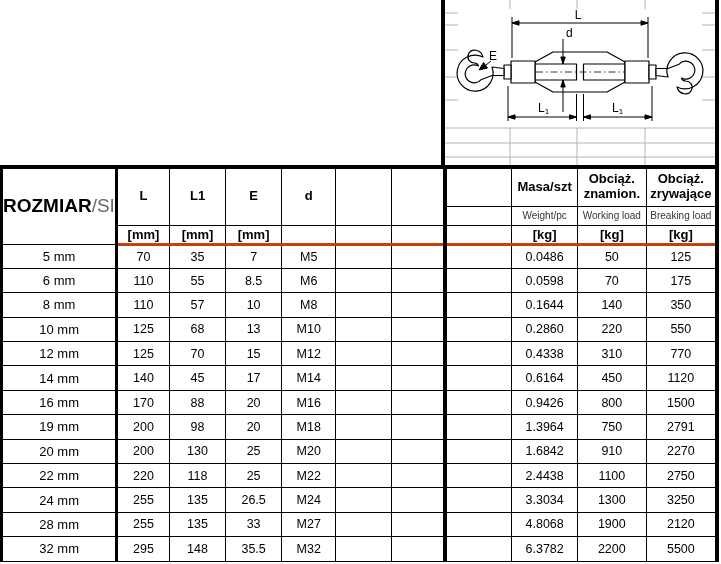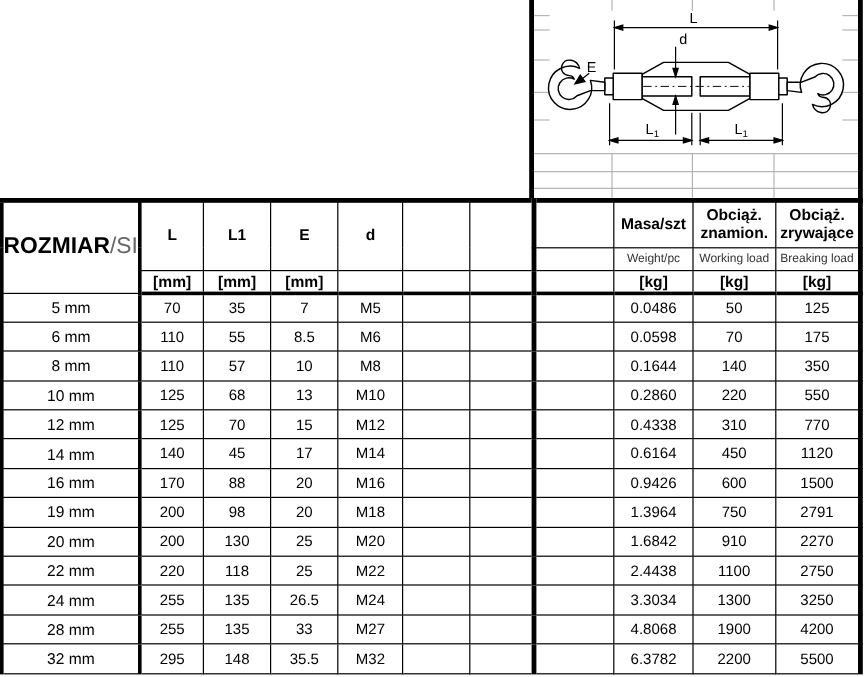--- a/index.html
+++ b/index.html
@@ -25,21 +25,21 @@
   table.spec td{
     border:1px solid #000;padding:0;margin:0;
     text-align:center;vertical-align:middle;
     overflow:hidden;white-space:nowrap;
   }
   .b-thick-r{border-right:3px solid #000 !important;}
   .b-xthick-r{border-right:4px solid #000 !important;}
   tr.hrow1{height:39px;}
   tr.hrow2{height:19px;}
   tr.hrow3{height:19px;}
-  tr.hrow3 td{border-bottom:3px solid #000000;}
+  tr.hrow3 td{border-bottom:3px solid #c2410c;}
   .gline{border-top:1px solid #999 !important;}
   .size-hd{font-size:19px;font-weight:bold;}
   .size-hd .en{font-weight:normal;color:#666;}
   .h-label{font-size:13px;font-weight:bold;line-height:1.15;}
   .h-sub{font-size:10px;color:#333;font-weight:normal;}
   .h-unit{font-size:13px;font-weight:bold;}
   tr.data-row{height:24.4px;}
   td.size{font-size:13px;font-weight:normal;}
   td.val{font-size:12.5px;font-weight:normal;}
 </style>
@@ -254,21 +254,21 @@
       <tr class="data-row">
     <td class="size b-thick-r">16 mm</td>
     <td class="val">170</td>
     <td class="val">88</td>
     <td class="val">20</td>
     <td class="val">M16</td>
     <td class="val"></td>
     <td class="val b-xthick-r"></td>
     <td class="val"></td>
     <td class="val">0.9426</td>
-    <td class="val">600</td>
+    <td class="val">800</td>
     <td class="val">1500</td>
   </tr>
       <tr class="data-row">
     <td class="size b-thick-r">19 mm</td>
     <td class="val">200</td>
     <td class="val">98</td>
     <td class="val">20</td>
     <td class="val">M18</td>
     <td class="val"></td>
     <td class="val b-xthick-r"></td>
@@ -320,21 +320,21 @@
     <td class="size b-thick-r">28 mm</td>
     <td class="val">255</td>
     <td class="val">135</td>
     <td class="val">33</td>
     <td class="val">M27</td>
     <td class="val"></td>
     <td class="val b-xthick-r"></td>
     <td class="val"></td>
     <td class="val">4.8068</td>
     <td class="val">1900</td>
-    <td class="val">4200</td>
+    <td class="val">2120</td>
   </tr>
       <tr class="data-row">
     <td class="size b-thick-r">32 mm</td>
     <td class="val">295</td>
     <td class="val">148</td>
     <td class="val">35.5</td>
     <td class="val">M32</td>
     <td class="val"></td>
     <td class="val b-xthick-r"></td>
     <td class="val"></td>

